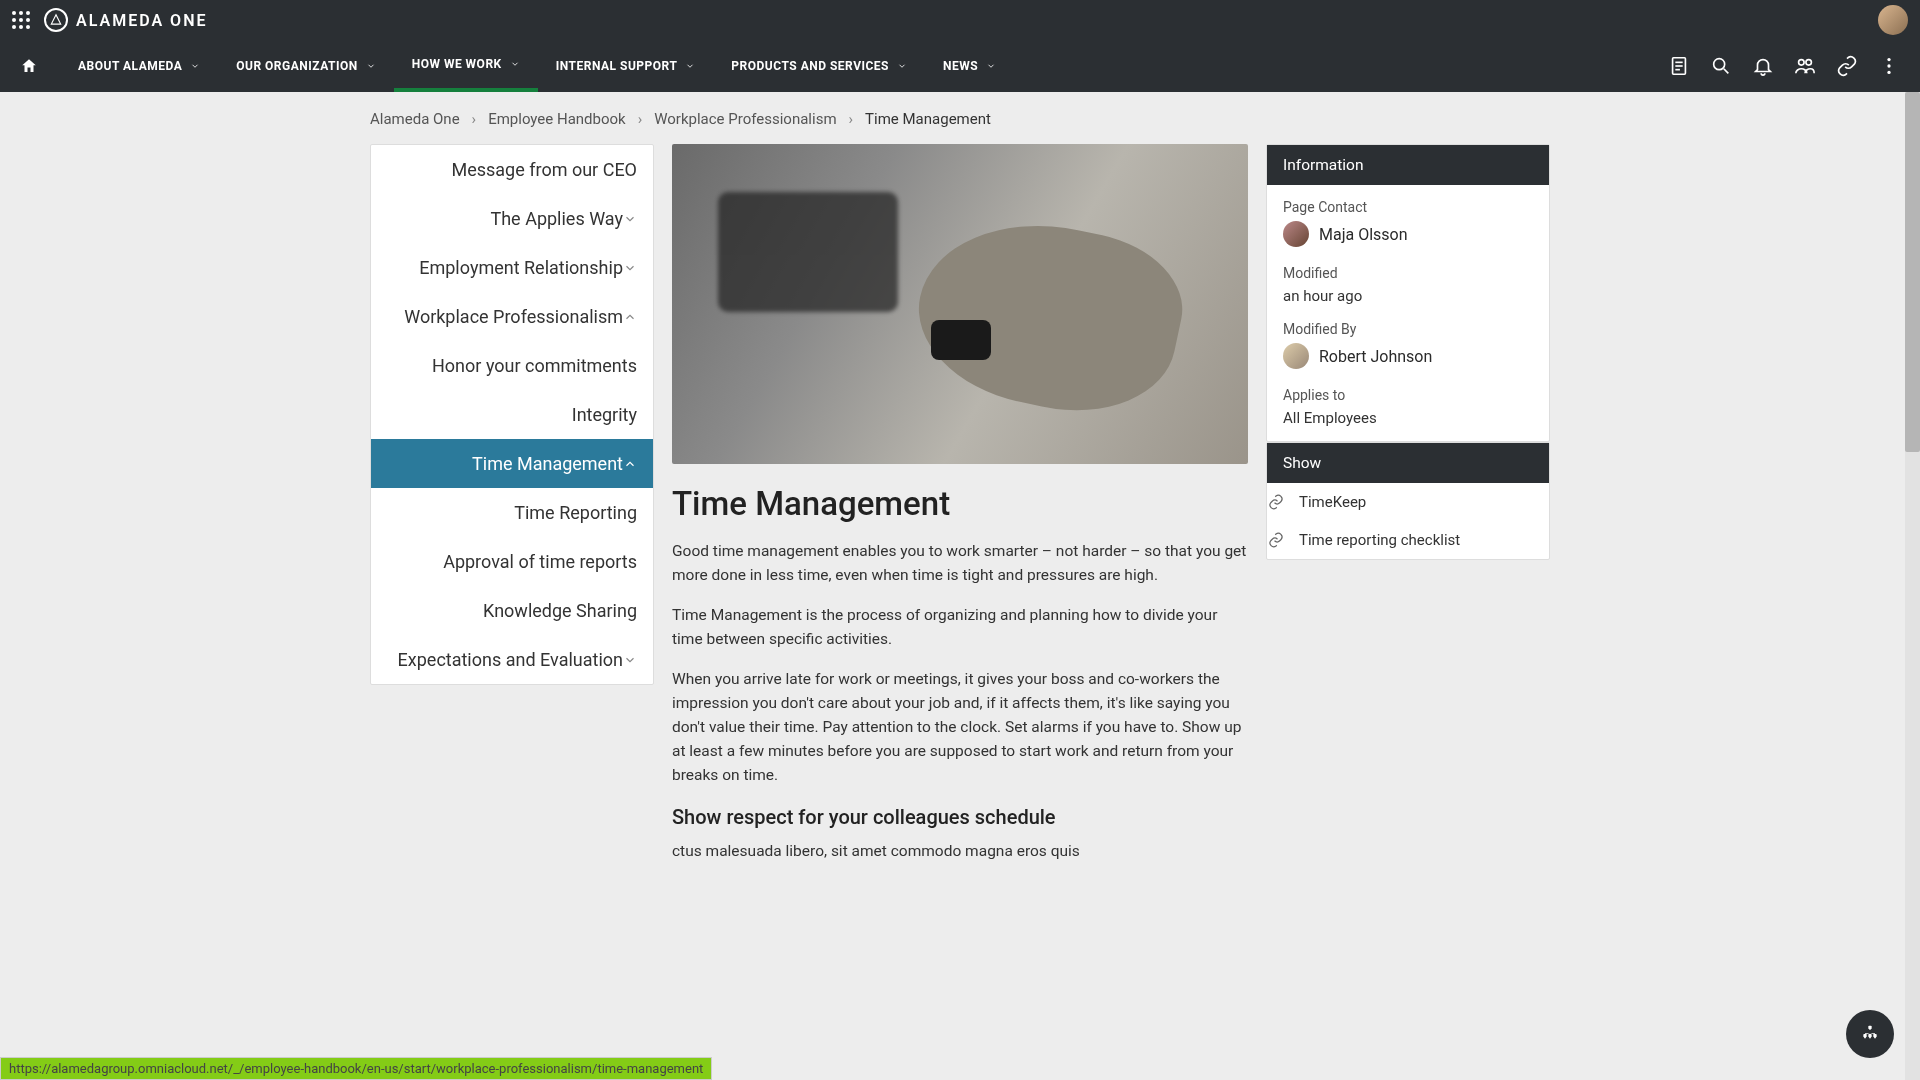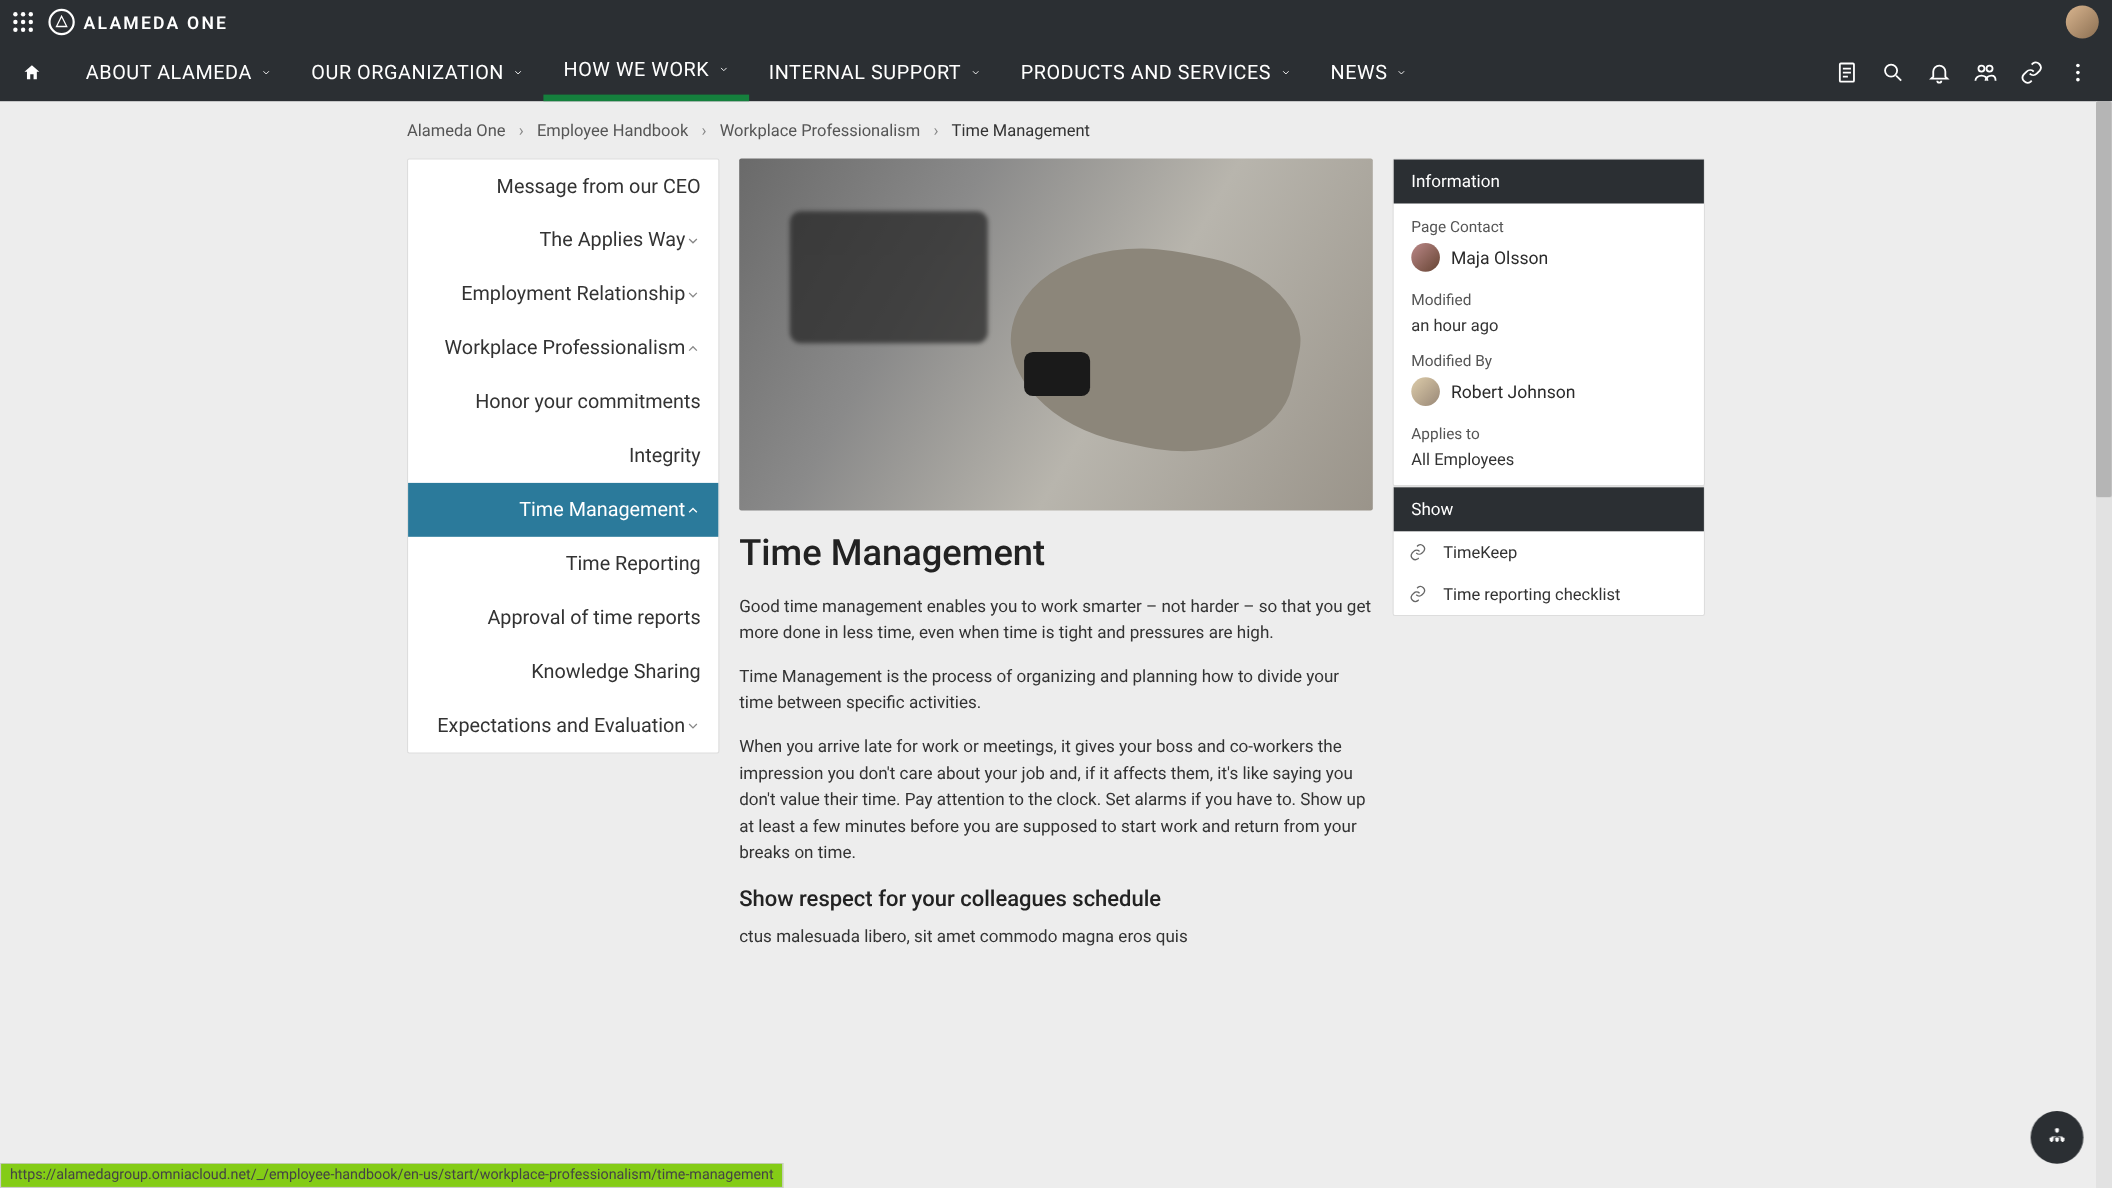--- a/index.html
+++ b/index.html
@@ -8,22 +8,22 @@
 .topbar-left{display:flex;align-items:center;gap:14px}
 .grid-icon{display:grid;grid-template-columns:repeat(3,4px);grid-template-rows:repeat(3,4px);gap:3px}
 .grid-icon span{background:#fff;border-radius:50%}
 .logo{display:flex;align-items:center;gap:8px;font-weight:600;letter-spacing:2px;font-size:16px}
 .logo-circle{width:24px;height:24px;border:2px solid #fff;border-radius:50%;display:flex;align-items:center;justify-content:center}
 .avatar{width:30px;height:30px;border-radius:50%;background:linear-gradient(135deg,#d9b58f,#8b6f52)}
 .navbar{background:#2b2f33;color:#fff;height:52px;display:flex;align-items:center;padding:0 20px;justify-content:space-between}
 .nav-left{display:flex;align-items:center;height:100%}
 .home-ico{width:18px;height:18px;fill:#fff;margin-right:22px;cursor:pointer}
 .nav-items{display:flex;height:100%}
-.nav-item{display:flex;align-items:center;gap:8px;padding:0 18px;font-size:18px;font-weight:400;letter-spacing:.5px;cursor:pointer;height:100%}
-.nav-item.active{border-bottom:6px solid #15803d}
+.nav-item{display:flex;align-items:center;gap:8px;padding:0 18px;font-size:12px;font-weight:700;letter-spacing:.5px;cursor:pointer;height:100%}
+.nav-item.active{border-bottom:4px solid #15803d}
 .chev{width:10px;height:10px;fill:#fff}
 .nav-right{display:flex;align-items:center;gap:20px}
 .nav-right svg{width:22px;height:22px;stroke:#fff;fill:none;stroke-width:1.8;cursor:pointer}
 .breadcrumb{padding:18px 0 16px;margin:0 auto;width:1180px;display:flex;align-items:center;gap:12px;font-size:15px;color:#555}
 .breadcrumb span{cursor:pointer}
 .bc-sep{color:#888}
 .content{width:1180px;margin:0 auto;display:flex;gap:18px;align-items:flex-start}
 .sidebar{width:284px;background:#fff;border:1px solid #ddd;border-radius:2px}
 .side-item{padding:14px 16px;font-size:18px;display:flex;align-items:center;justify-content:flex-end;cursor:pointer;color:#333}
 .side-item.sub1{padding-left:32px}
@@ -42,21 +42,21 @@
 .article p{font-size:15.5px;line-height:1.55;color:#333;margin-bottom:16px}
 .article h2{font-size:20px;font-weight:500;margin:18px 0 10px;color:#222}
 .rightcol{width:284px}
 .panel{background:#fff;border:1px solid #ddd;border-radius:2px;}
 .panel-head{background:#2b2f33;color:#fff;padding:11px 16px;font-size:15.5px}
 .panel-body{padding:14px 16px}
 .field-label{font-size:14px;color:#555;font-weight:400;margin-bottom:6px}
 .field-val{font-size:15px;color:#333;margin-bottom:16px}
 .person{display:flex;align-items:center;gap:10px;margin-bottom:18px}
 .p-avatar{width:26px;height:26px;border-radius:50%;background:linear-gradient(135deg,#b88,#643)}
-.link-row{display:flex;align-items:center;gap:14px;padding:10px 13px;font-size:15px;color:#333;cursor:pointer}
+.link-row{display:flex;align-items:center;gap:14px;padding:10px 0;font-size:15px;color:#333;cursor:pointer}
 .link-row svg{width:18px;height:18px;stroke:#666;fill:none;stroke-width:1.6}
 .urlbar{position:fixed;bottom:0;left:0;background:#84cc16;border:1px solid #ccc;padding:3px 8px;font-size:13px;color:#444;z-index:10}
 .fab{position:fixed;bottom:22px;right:26px;width:48px;height:48px;border-radius:50%;background:#2b2f33;display:flex;align-items:center;justify-content:center;cursor:pointer}
 .fab svg{width:20px;height:20px;fill:#fff}
 .scroll{position:fixed;right:0;top:92px;bottom:0;width:15px;background:#e2e2e2}
 .scroll-thumb{position:absolute;top:0;width:100%;height:360px;background:#b5b5b5;border-radius:2px}
 </style>
 </head>
 <body>
 

